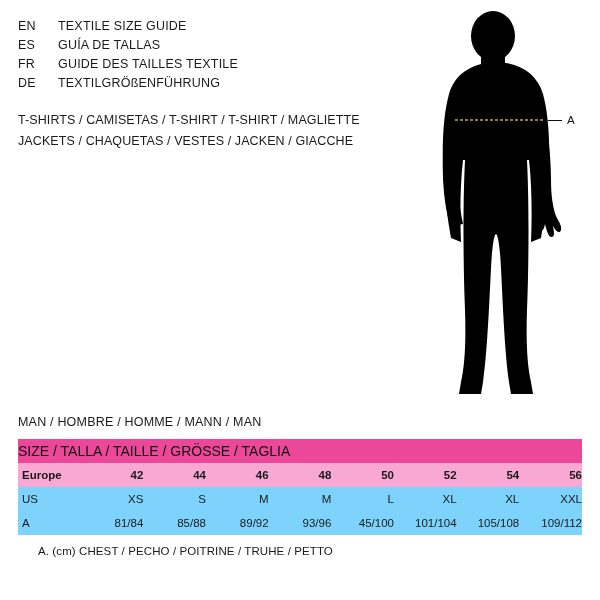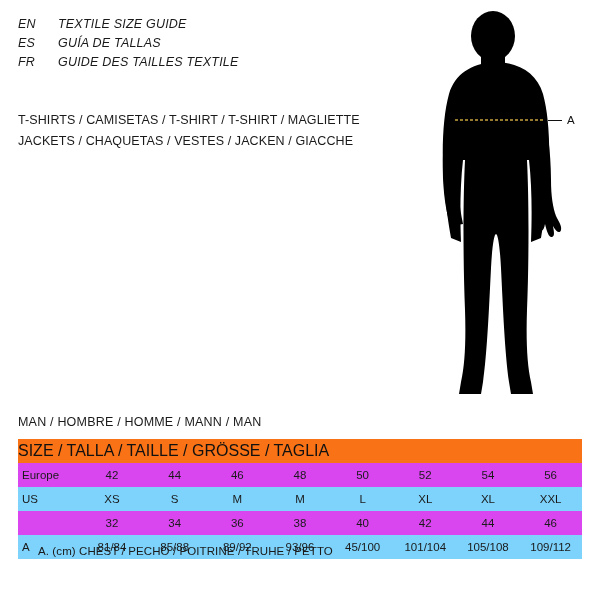--- a/index.html
+++ b/index.html
@@ -23,25 +23,24 @@
 
   
   .lang-block {
     position: absolute;
     left: 18px;
     top: 14px;
     width: 400px;
   }
   .lang-row {
     display: flex;
-    align-items: center;
+    align-items: flex-end;
     height: 19px;
     font-size: 12.5px;
     letter-spacing: 0.2px;
-    font-style: italic;
   }
   .lang-code {
     width: 40px;
     flex: 0 0 40px;
     font-size: 12.5px;
   }
   .lang-text {
     flex: 1 1 auto;
     font-size: 12.5px;
   }
@@ -105,38 +104,39 @@
     width: 564px;
     table-layout: fixed;
     font-size: 11.5px;
   }
   table.size-table td {
     padding: 3px 0 3px 0;
     height: 18px;
     vertical-align: middle;
   }
   .row-head td {
-    background: #f97316;
-    font-size: 16px;
+    background: #ec4899;
+    font-size: 14px;
     color: #111;
     padding-left: 4px;
   }
   .row-light td {
-    background: #d946ef;
+    background: #f9a8d4;
+    font-weight: bold;
   }
   .row-dark td {
     background: #7dd3fc;
   }
   .col-label {
     width: 88px;
     padding-left: 4px !important;
   }
   .cell {
     width: 68px;
-    text-align: center;
+    text-align: right;
   }
   .footnote {
     position: absolute;
     left: 18px;
     top: 545px;
     font-size: 11.5px;
     letter-spacing: 0.1px;
     margin-left: 20px;
   }
 </style>
@@ -150,20 +150,24 @@
       <span class="lang-code">EN</span>
       <span class="lang-text">TEXTILE SIZE GUIDE</span>
     </div>
     <div class="lang-row">
       <span class="lang-code">ES</span>
       <span class="lang-text">GUÍA DE TALLAS</span>
     </div>
     <div class="lang-row">
       <span class="lang-code">FR</span>
       <span class="lang-text">GUIDE DES TAILLES TEXTILE</span>
+    </div>
+    <div class="lang-row">
+      <span class="lang-code">DE</span>
+      <span class="lang-text">TEXTILGRÖßENFÜHRUNG</span>
     </div>
   </div>
 
   <div class="cat-block">
     <div class="cat-line">T-SHIRTS / CAMISETAS / T-SHIRT / T-SHIRT / MAGLIETTE</div>
     <div class="cat-line">JACKETS / CHAQUETAS / VESTES / JACKEN / GIACCHE</div>
   </div>
 
   <div class="figure-wrap">
     <svg width="175" height="400" viewBox="0 0 175 400">
@@ -242,31 +246,20 @@
         <td class="col-label">US</td>
         <td class="cell">XS</td>
         <td class="cell">S</td>
         <td class="cell">M</td>
         <td class="cell">M</td>
         <td class="cell">L</td>
         <td class="cell">XL</td>
         <td class="cell">XL</td>
         <td class="cell">XXL</td>
       </tr>
-      <tr class="row-light">
-        <td class="col-label"></td>
-        <td class="cell">32</td>
-        <td class="cell">34</td>
-        <td class="cell">36</td>
-        <td class="cell">38</td>
-        <td class="cell">40</td>
-        <td class="cell">42</td>
-        <td class="cell">44</td>
-        <td class="cell">46</td>
-      </tr>
       <tr class="row-dark">
         <td class="col-label">A</td>
         <td class="cell">81/84</td>
         <td class="cell">85/88</td>
         <td class="cell">89/92</td>
         <td class="cell">93/96</td>
         <td class="cell">45/100</td>
         <td class="cell">101/104</td>
         <td class="cell">105/108</td>
         <td class="cell">109/112</td>

